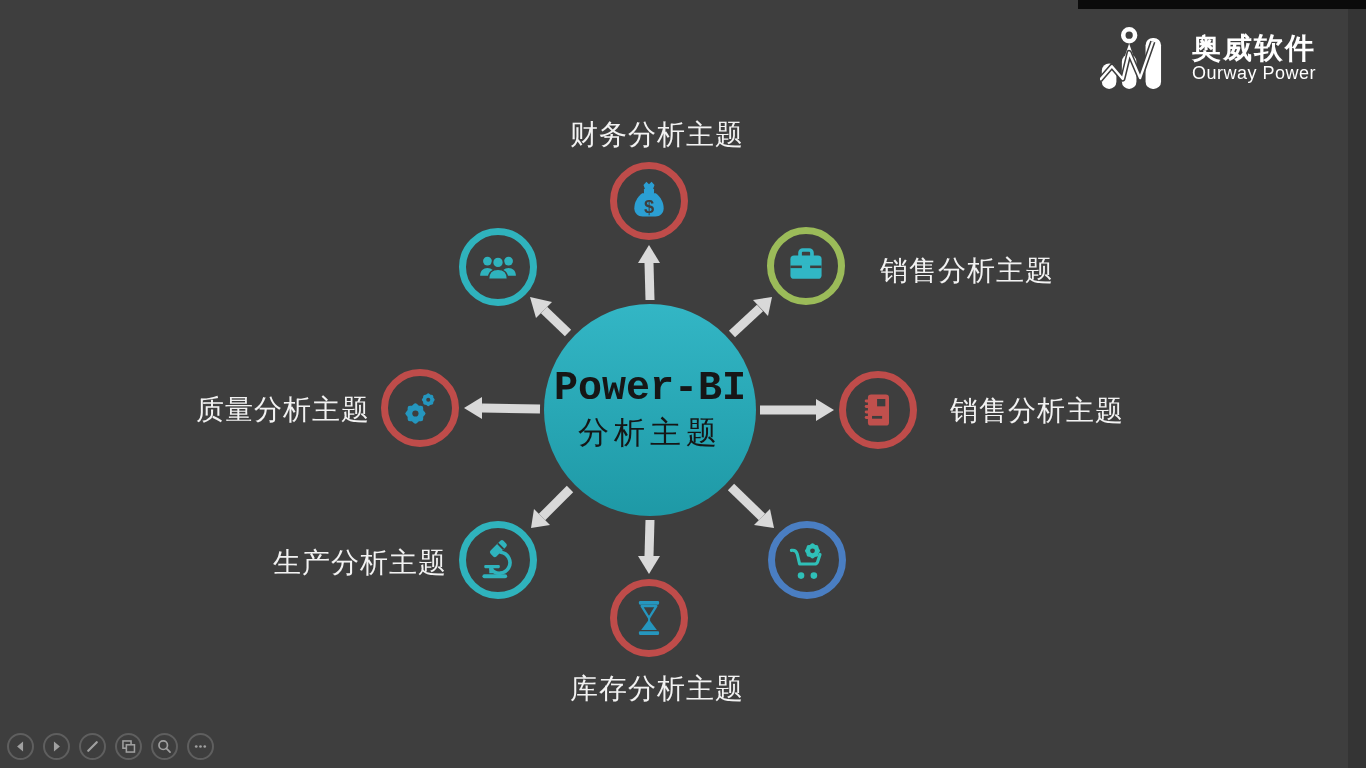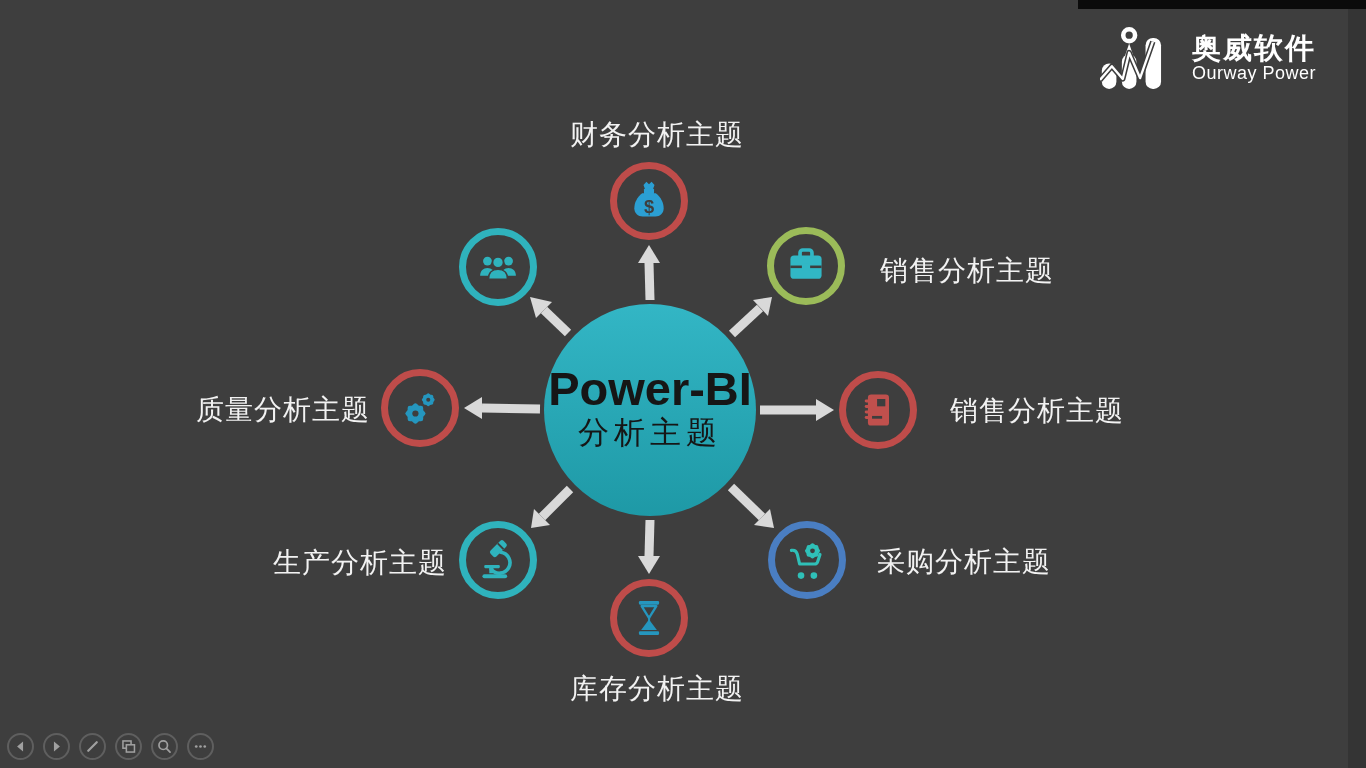--- a/index.html
+++ b/index.html
@@ -18,21 +18,21 @@
   #logo-cn{font-size:29px;font-weight:bold;letter-spacing:2px;line-height:30px;}
   #logo-en{font-size:18px;line-height:21px;letter-spacing:.5px;}
 
   
   #arrows{left:0;top:0;pointer-events:none;}
 
   
   #hub{left:544px;top:304px;width:212px;height:212px;border-radius:50%;
        background:linear-gradient(180deg,var(--c1,#33b6c5),var(--c2,#1e99a6));
        display:flex;flex-direction:column;align-items:center;justify-content:center;}
-  #hub-title{font-size:47px;font-weight:bold;color:#161616;line-height:44px;}
+  #hub-title{font-size:40px;font-weight:bold;color:#161616;line-height:44px;font-family:Liberation Mono, monospace;}
   #hub-sub{font-size:31px;color:#161616;letter-spacing:5px;line-height:42px;
            font-family:"DejaVu Serif","Liberation Serif",serif;}
 
   
   .ring{width:64px;height:64px;border:7px solid #c0504d;border-radius:50%;
         display:flex;align-items:center;justify-content:center;}
   .ring svg{width:44px;height:44px;}
   .r0{left:610px;top:162px;} .r1{left:767px;top:227px;} .r2{left:839px;top:371px;}
   .r3{left:768px;top:521px;} .r4{left:610px;top:579px;} .r5{left:459px;top:521px;}
   .r6{left:381px;top:369px;} .r7{left:459px;top:228px;}
@@ -149,21 +149,20 @@
         <rect x="23.5" y="7.5" width="13" height="13" rx="2.5"></rect>
         <rect x="23.5" y="7.5" width="13" height="13" rx="2.5" transform="rotate(45 30 14)"></rect>
         <circle cx="30" cy="14" r="6.8"></circle>
       </g>
       <circle cx="30" cy="14" r="2.6" fill="#3e3e3e"></circle>
       <path d="M7,13.5 c3.5,-0.6 5.6,1 6.4,4.2 l2.5,10.6 h16.3 c1.8,0 2.9,-0.9 3.3,-2.2 l2.7,-8.2" fill="none" stroke="currentColor" stroke-width="3.4" stroke-linecap="round" stroke-linejoin="round"></path>
       <circle cx="17.5" cy="41" r="3.6" fill="currentColor"></circle>
       <circle cx="31.5" cy="41" r="3.6" fill="currentColor"></circle>
     </svg>
   </div>
-  <div class="abs label l3">采购分析主题</div>
 
   <div class="abs ring r4" style="border-color: rgb(191, 76, 74);">
     <svg viewBox="0 0 48 48" style="color: rgb(37, 150, 190);">
       <rect x="13" y="5.5" width="22" height="4" rx="1.2" fill="currentColor"></rect>
       <rect x="13" y="38.5" width="22" height="4" rx="1.2" fill="currentColor"></rect>
       <path d="M16,11 h16 l-8,13 z" fill="none" stroke="currentColor" stroke-width="2.6" stroke-linejoin="round"></path>
       <rect x="23" y="21.5" width="2.2" height="7" fill="currentColor"></rect>
       <path d="M24,25.5 l8.6,11.7 h-17.2 z" fill="currentColor"></path>
     </svg>
   </div>

